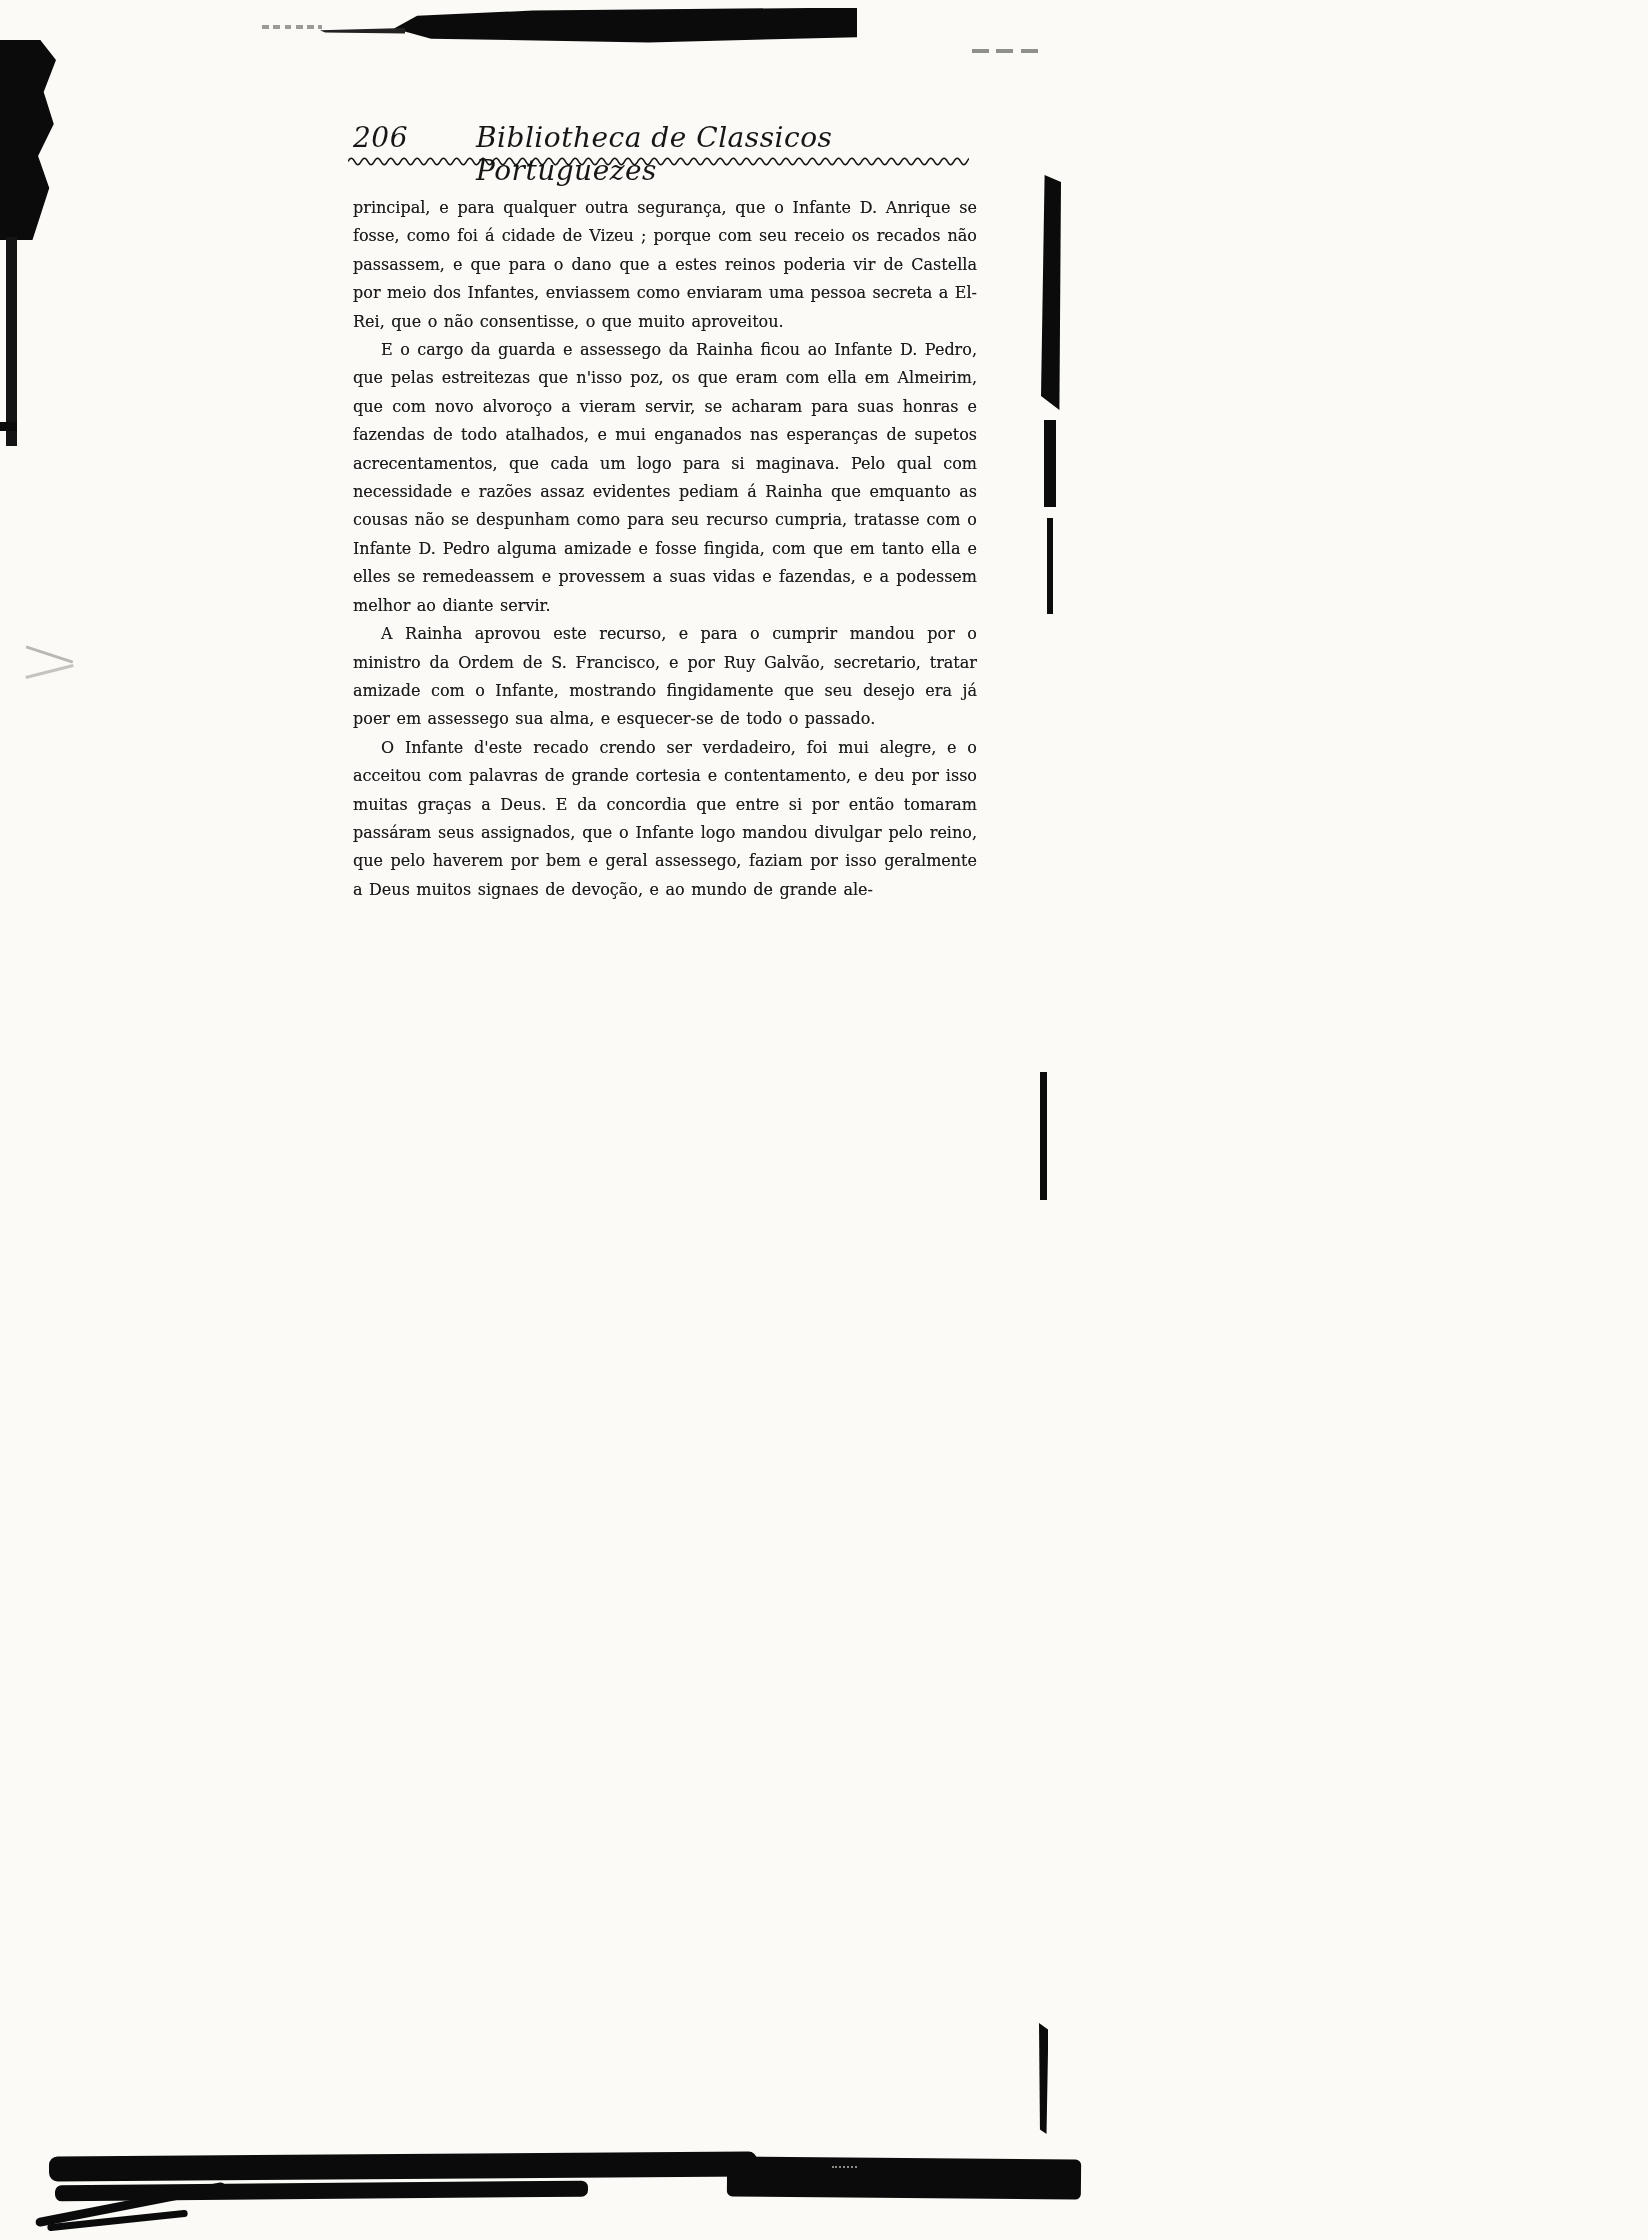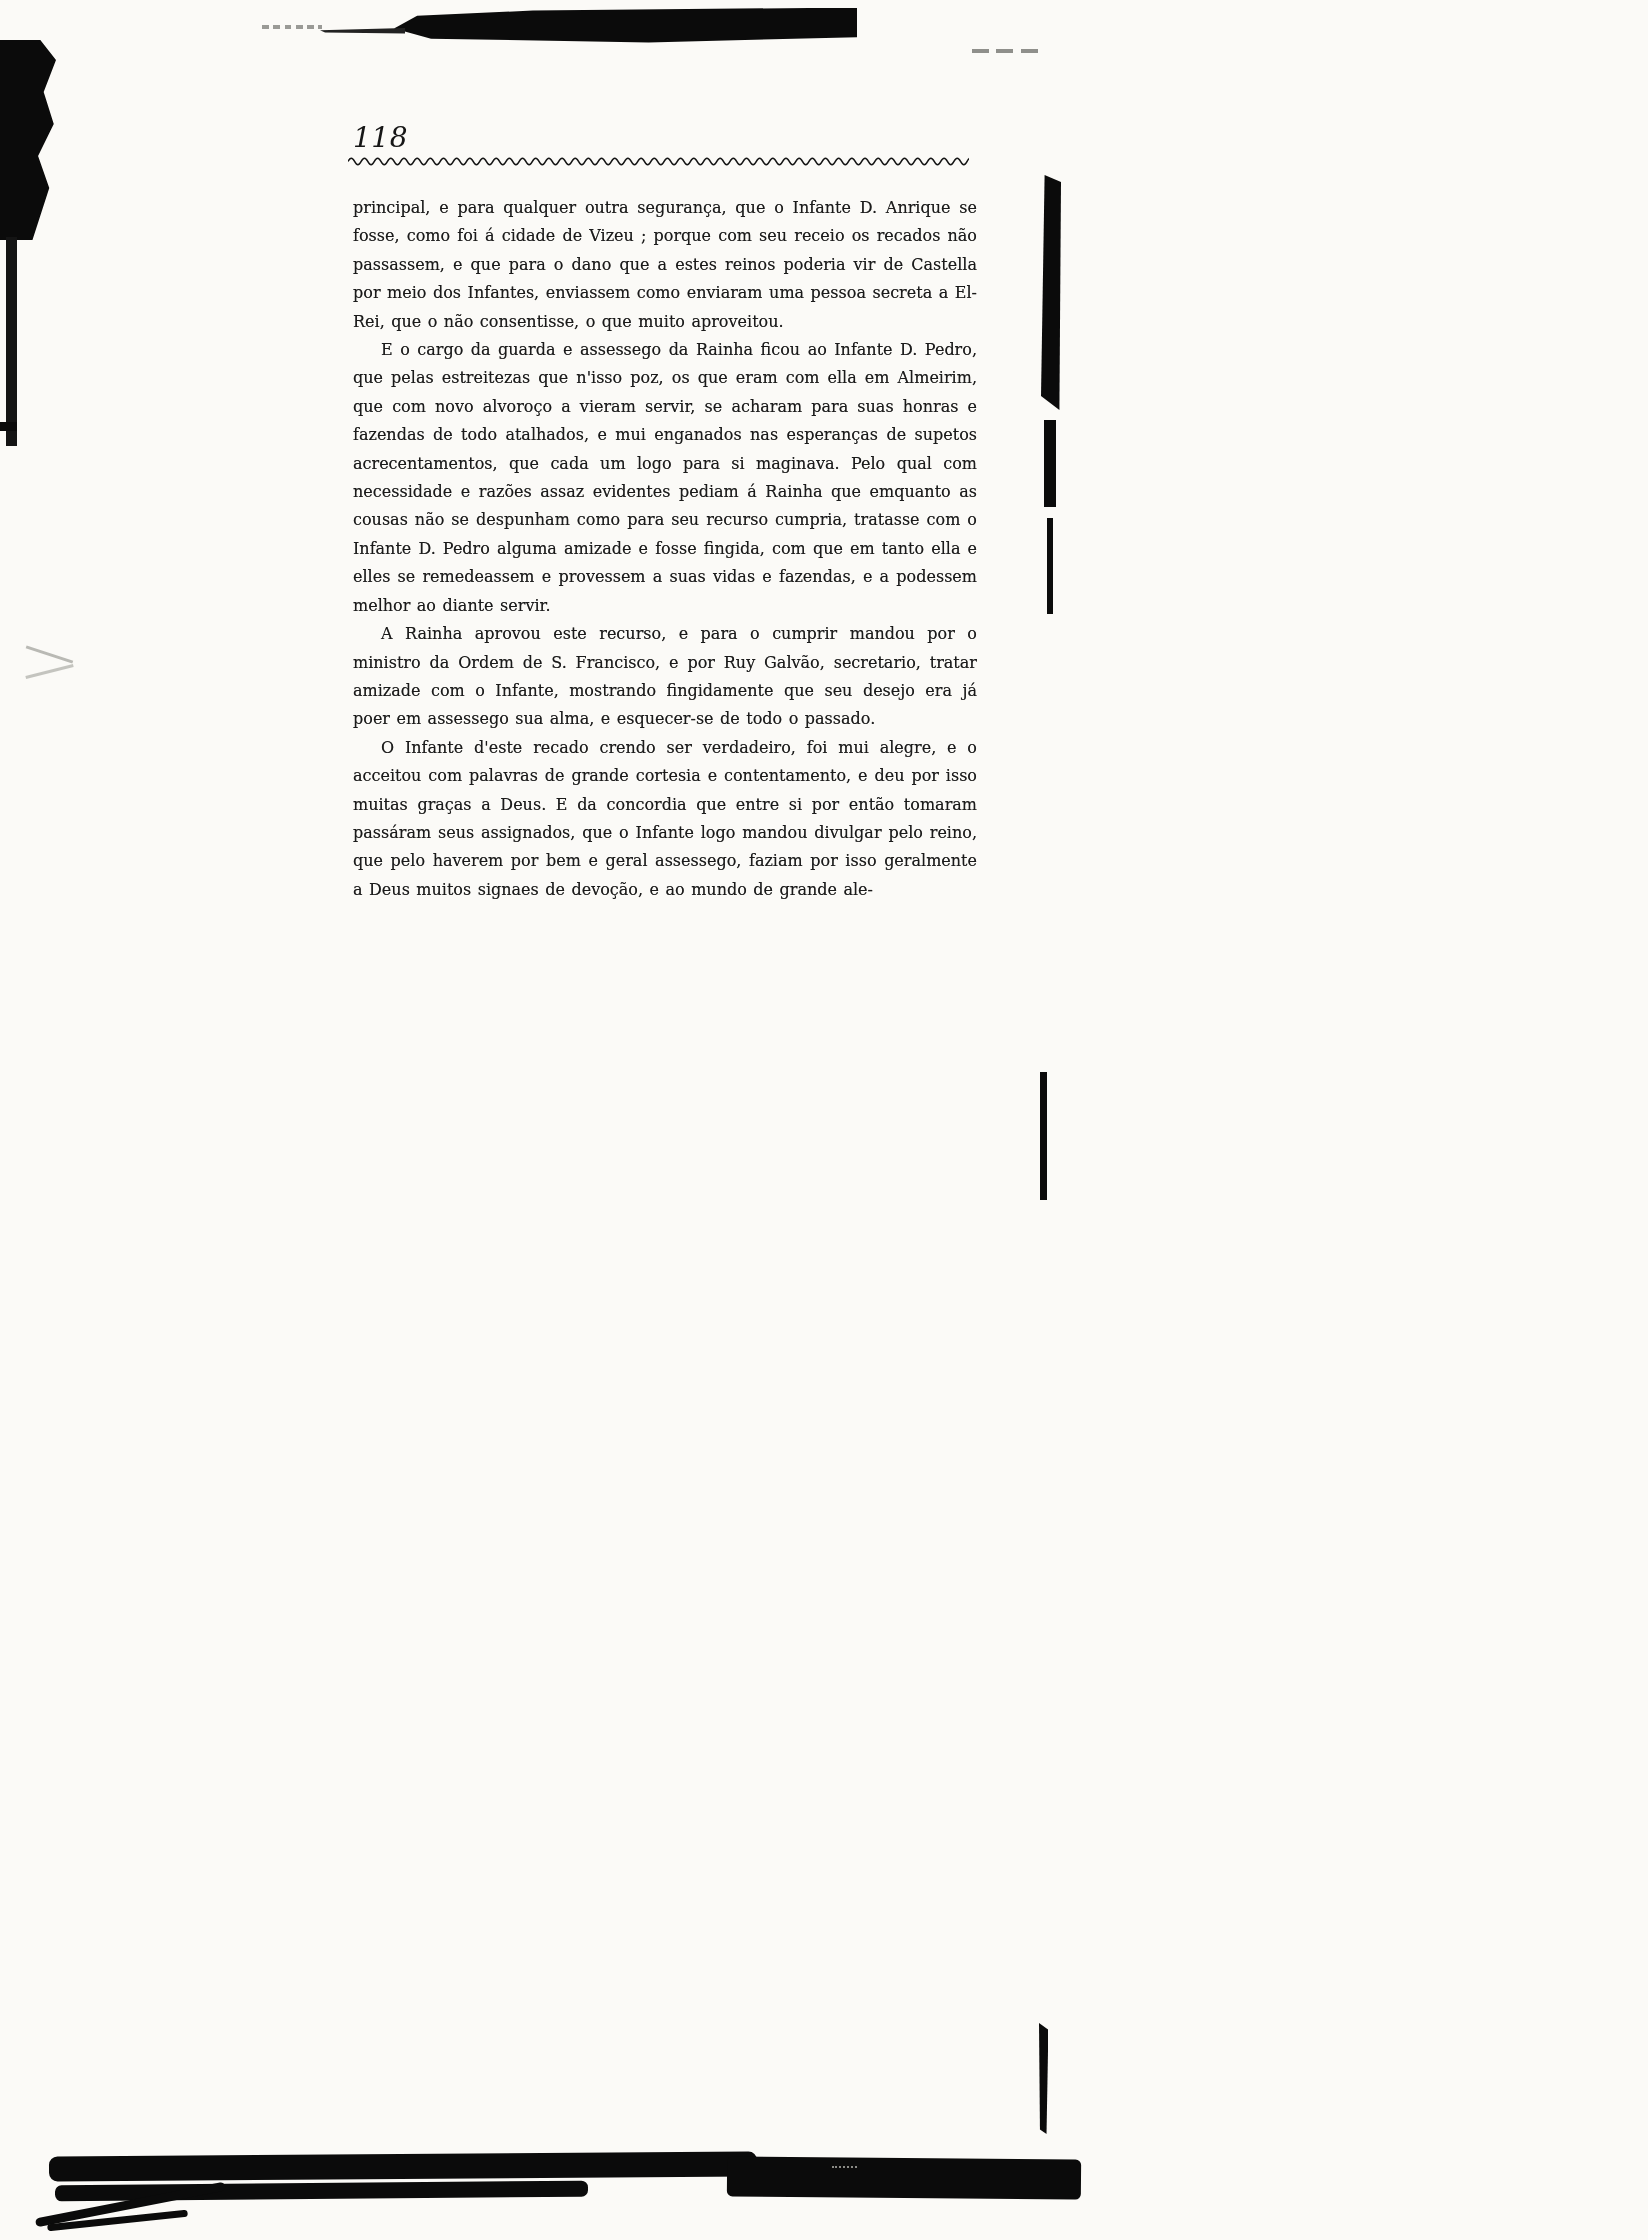--- a/index.html
+++ b/index.html
@@ -141,21 +141,22 @@
   <div class="art art-right-4"></div>
   <div class="art art-right-5"></div>
   <div class="art art-bottom-a"></div>
   <div class="art art-bottom-b"></div>
   <div class="art art-bottom-c"></div>
   <div class="art art-scribble-a"></div>
   <div class="art art-scribble-b"></div>
   <div class="art-bottom-dots art" style="background:transparent"></div>
 
   <div class="running-header">
-    <span class="page-number">118</span>
+    <span class="page-number">206</span>
+    <span class="header-title">Bibliotheca de Classicos Portuguezes</span>
   </div>
 
   <svg class="header-rule" viewBox="0 0 660 14" preserveAspectRatio="none">
     <path id="wave-path" d="M0 8 q3.5 -7 7 0 q3.5 7 7 0 q3.5 -7 7 0 q3.5 7 7 0 q3.5 -7 7 0 q3.5 7 7 0 q3.5 -7 7 0 q3.5 7 7 0 q3.5 -7 7 0 q3.5 7 7 0 q3.5 -7 7 0 q3.5 7 7 0 q3.5 -7 7 0 q3.5 7 7 0 q3.5 -7 7 0 q3.5 7 7 0 q3.5 -7 7 0 q3.5 7 7 0 q3.5 -7 7 0 q3.5 7 7 0 q3.5 -7 7 0 q3.5 7 7 0 q3.5 -7 7 0 q3.5 7 7 0 q3.5 -7 7 0 q3.5 7 7 0 q3.5 -7 7 0 q3.5 7 7 0 q3.5 -7 7 0 q3.5 7 7 0 q3.5 -7 7 0 q3.5 7 7 0 q3.5 -7 7 0 q3.5 7 7 0 q3.5 -7 7 0 q3.5 7 7 0 q3.5 -7 7 0 q3.5 7 7 0 q3.5 -7 7 0 q3.5 7 7 0 q3.5 -7 7 0 q3.5 7 7 0 q3.5 -7 7 0 q3.5 7 7 0 q3.5 -7 7 0 q3.5 7 7 0 q3.5 -7 7 0 q3.5 7 7 0 q3.5 -7 7 0 q3.5 7 7 0 q3.5 -7 7 0 q3.5 7 7 0 q3.5 -7 7 0 q3.5 7 7 0 q3.5 -7 7 0 q3.5 7 7 0 q3.5 -7 7 0 q3.5 7 7 0 q3.5 -7 7 0 q3.5 7 7 0 q3.5 -7 7 0 q3.5 7 7 0 q3.5 -7 7 0 q3.5 7 7 0 q3.5 -7 7 0 q3.5 7 7 0 q3.5 -7 7 0 q3.5 7 7 0 q3.5 -7 7 0 q3.5 7 7 0 q3.5 -7 7 0 q3.5 7 7 0 q3.5 -7 7 0 q3.5 7 7 0 q3.5 -7 7 0 q3.5 7 7 0 q3.5 -7 7 0 q3.5 7 7 0 q3.5 -7 7 0 q3.5 7 7 0 q3.5 -7 7 0 q3.5 7 7 0 q3.5 -7 7 0 q3.5 7 7 0 q3.5 -7 7 0 q3.5 7 7 0 q3.5 -7 7 0 q3.5 7 7 0 q3.5 -7 7 0 q3.5 7 7 0 q3.5 -7 7 0 q3.5 7 7 0 q3.5 -7 7 0 q3.5 7 7 0 q3.5 -7 7 0 q3.5 7 7 0"></path>
   </svg>
 
   <div class="body-text">
     <p>principal, e para qualquer outra segurança, que o Infante D. Anrique se fosse, como foi á cidade de Vizeu ; porque com seu receio os recados não passassem, e que para o dano que a estes reinos poderia vir de Castella por meio dos Infantes, enviassem como enviaram uma pessoa secreta a El-Rei, que o não consentisse, o que muito aproveitou.</p>
     <p class="indent">E o cargo da guarda e assessego da Rainha ficou ao Infante D. Pedro, que pelas estreitezas que n'isso poz, os que eram com ella em Almeirim, que com novo alvoroço a vieram servir, se acharam para suas honras e fazendas de todo atalhados, e mui enganados nas esperanças de supetos acrecentamentos, que cada um logo para si maginava. Pelo qual com necessidade e razões assaz evidentes pediam á Rainha que emquanto as cousas não se despunham como para seu recurso cumpria, tratasse com o Infante D. Pedro alguma amizade e fosse fingida, com que em tanto ella e elles se remedeassem e provessem a suas vidas e fazendas, e a podessem melhor ao diante servir.</p>
     <p class="indent">A Rainha aprovou este recurso, e para o cumprir mandou por o ministro da Ordem de S. Francisco, e por Ruy Galvão, secretario, tratar amizade com o Infante, mostrando fingidamente que seu desejo era já poer em assessego sua alma, e esquecer-se de todo o passado.</p>

